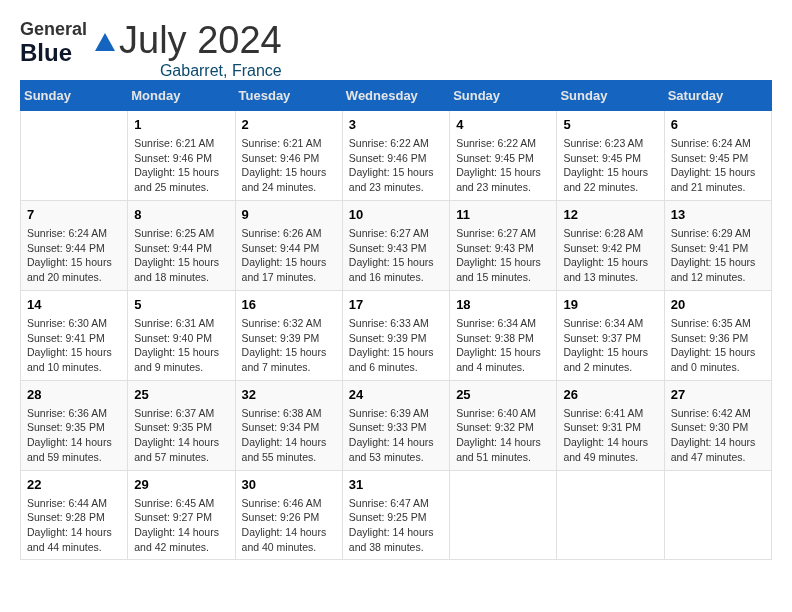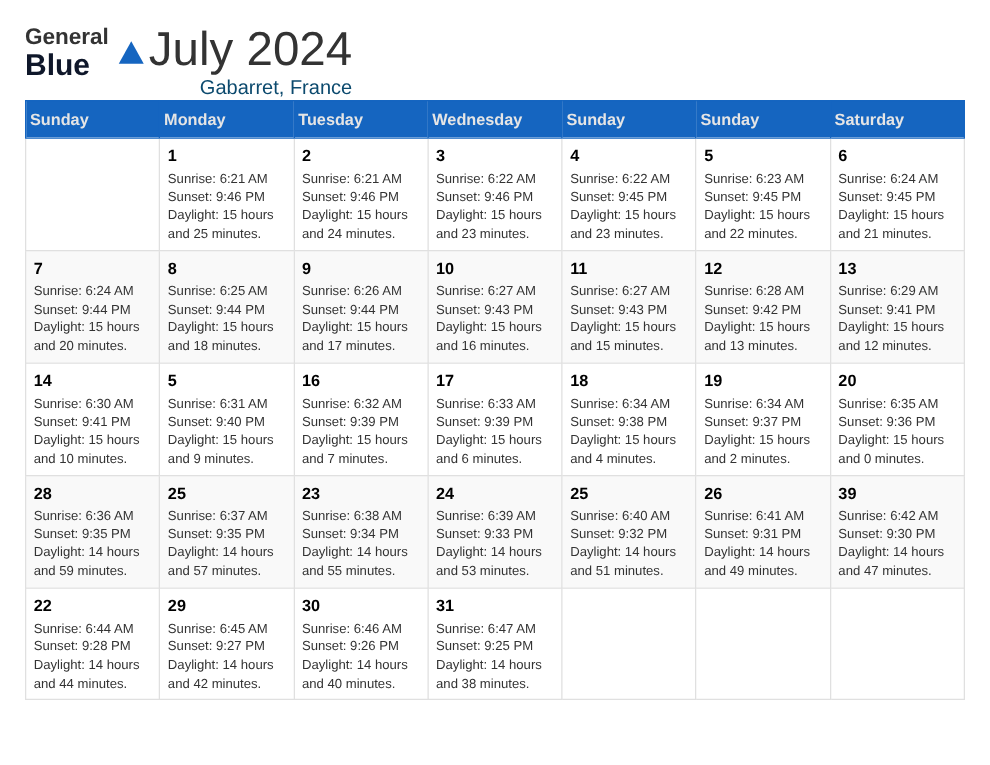--- a/index.html
+++ b/index.html
@@ -215,37 +215,37 @@
       <tr>
         <td>
           <span class="day-number">28</span>
           <div class="day-info">Sunrise: 6:36 AM<br>Sunset: 9:35 PM<br>Daylight: 14 hours<br>and 59 minutes.</div>
         </td>
         <td>
           <span class="day-number">25</span>
           <div class="day-info">Sunrise: 6:37 AM<br>Sunset: 9:35 PM<br>Daylight: 14 hours<br>and 57 minutes.</div>
         </td>
         <td>
-          <span class="day-number">23</span>
+          <span class="day-number">32</span>
           <div class="day-info">Sunrise: 6:38 AM<br>Sunset: 9:34 PM<br>Daylight: 14 hours<br>and 55 minutes.</div>
         </td>
         <td>
           <span class="day-number">24</span>
           <div class="day-info">Sunrise: 6:39 AM<br>Sunset: 9:33 PM<br>Daylight: 14 hours<br>and 53 minutes.</div>
         </td>
         <td>
           <span class="day-number">25</span>
           <div class="day-info">Sunrise: 6:40 AM<br>Sunset: 9:32 PM<br>Daylight: 14 hours<br>and 51 minutes.</div>
         </td>
         <td>
           <span class="day-number">26</span>
           <div class="day-info">Sunrise: 6:41 AM<br>Sunset: 9:31 PM<br>Daylight: 14 hours<br>and 49 minutes.</div>
         </td>
         <td>
-          <span class="day-number">39</span>
+          <span class="day-number">27</span>
           <div class="day-info">Sunrise: 6:42 AM<br>Sunset: 9:30 PM<br>Daylight: 14 hours<br>and 47 minutes.</div>
         </td>
       </tr>
       <tr>
         <td>
           <span class="day-number">22</span>
           <div class="day-info">Sunrise: 6:44 AM<br>Sunset: 9:28 PM<br>Daylight: 14 hours<br>and 44 minutes.</div>
         </td>
         <td>
           <span class="day-number">29</span>

